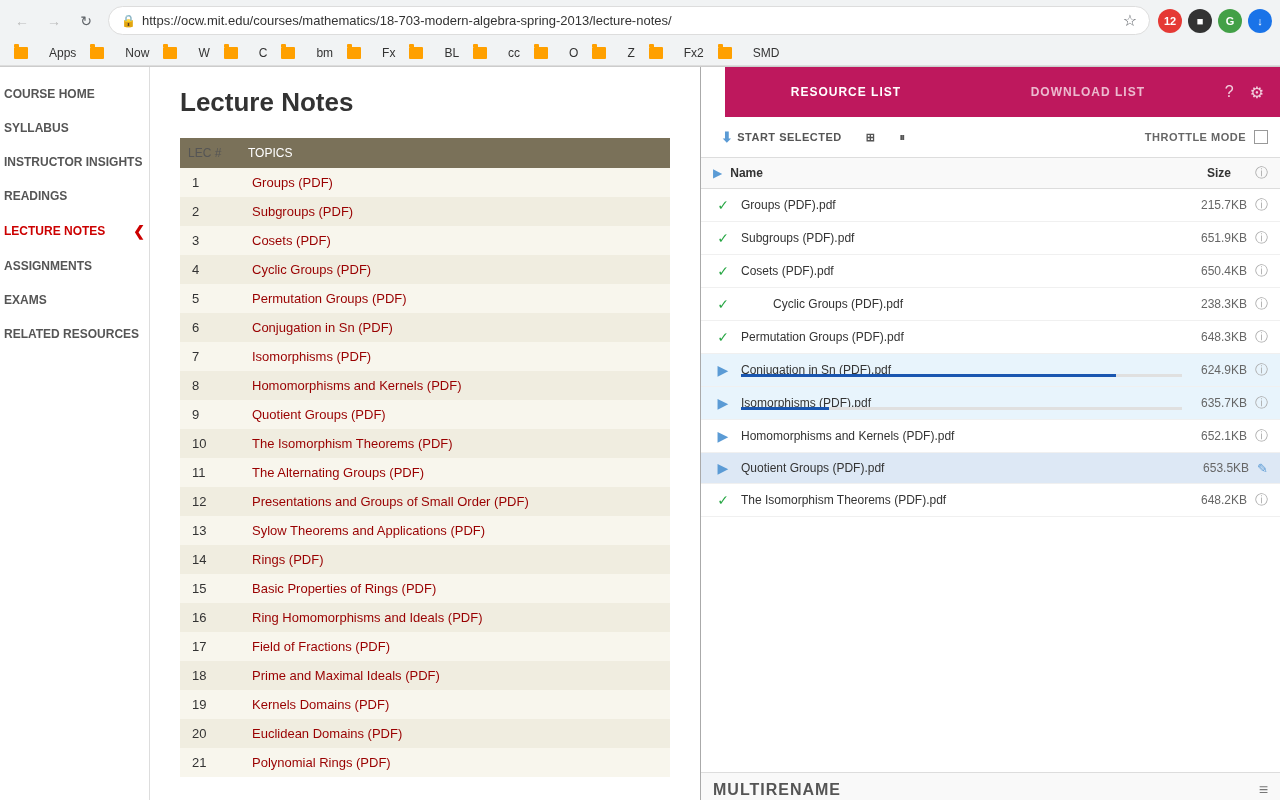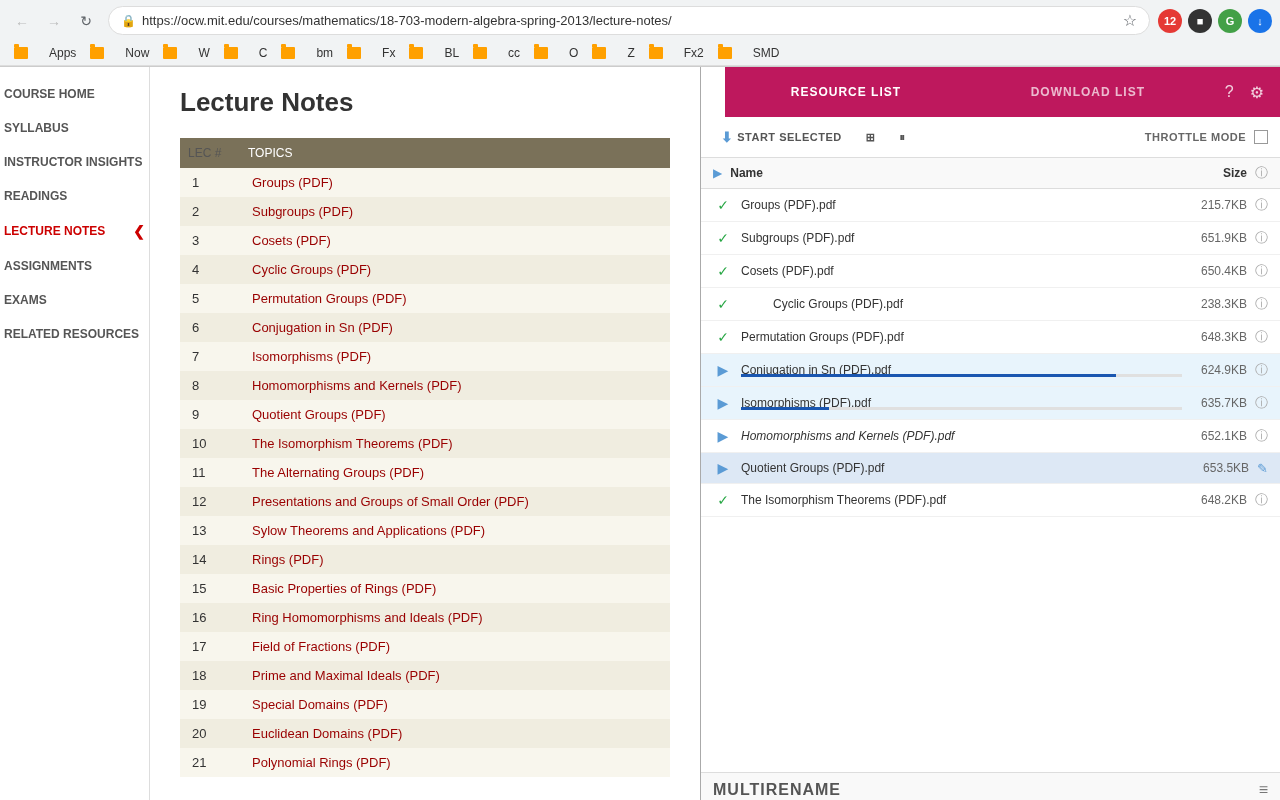--- a/index.html
+++ b/index.html
@@ -245,21 +245,21 @@
       border-bottom: 1px solid #ddd;
       background: #f9f9f9;
     }
     .file-list-header .play-icon {
       color: #5b9bd5;
       font-size: 12px;
       margin-right: 8px;
       cursor: pointer;
     }
     .file-name-col { flex: 1; font-weight: bold; font-size: 12px; color: #333; }
-    .file-size-col { font-weight: bold; font-size: 12px; color: #333; margin-right: 8px; }
+    .file-size-col { font-weight: bold; font-size: 12px; color: #333; margin-right: 24px; }
     .info-icon { color: #aaa; cursor: pointer; font-size: 13px; }
 
     .file-list { flex: 1; overflow-y: auto; }
     .file-item {
       display: flex;
       align-items: center;
       padding: 7px 12px;
       border-bottom: 1px solid #f0f0f0;
       cursor: pointer;
     }
@@ -477,21 +477,21 @@
             <tr>
     <td class="lec-num">17</td>
     <td><a href="#">Field of Fractions (PDF)</a></td>
   </tr>
             <tr>
     <td class="lec-num">18</td>
     <td><a href="#">Prime and Maximal Ideals (PDF)</a></td>
   </tr>
             <tr>
     <td class="lec-num">19</td>
-    <td><a href="#">Special Domains (PDF)</a></td>
+    <td><a href="#">Kernels Domains (PDF)</a></td>
   </tr>
             <tr>
     <td class="lec-num">20</td>
     <td><a href="#">Euclidean Domains (PDF)</a></td>
   </tr>
             <tr>
     <td class="lec-num">21</td>
     <td><a href="#">Polynomial Rings (PDF)</a></td>
   </tr>
           </tbody>
@@ -597,21 +597,21 @@
       <span class="file-name">Isomorphisms (PDF).pdf</span>
       <div class="progress-bar-container">
               <div class="progress-bar" style="width:20%"></div>
             </div>
     </div>
     <span class="file-size">635.7KB</span>
     <span class="file-action">ⓘ</span>
   </div>
         <div class="file-item">
     <span class="file-status-icon status-play">▶</span>
-    <div class="file-item-inner" style="position:relative; flex:1; display:flex; align-items:flex-end;font-style:italic;">
+    <div class="file-item-inner" style="position:relative; flex:1; display:flex; align-items:flex-end;">
       <span class="file-name">Homomorphisms and Kernels (PDF).pdf</span>
 
     </div>
     <span class="file-size">652.1KB</span>
     <span class="file-action">ⓘ</span>
   </div>
         <div class="file-item selected">
     <span class="file-status-icon status-play">▶</span>
     <div class="file-item-inner" style="position:relative; flex:1; display:flex; align-items:center;">
       <span class="file-name">Quotient Groups (PDF).pdf</span>

